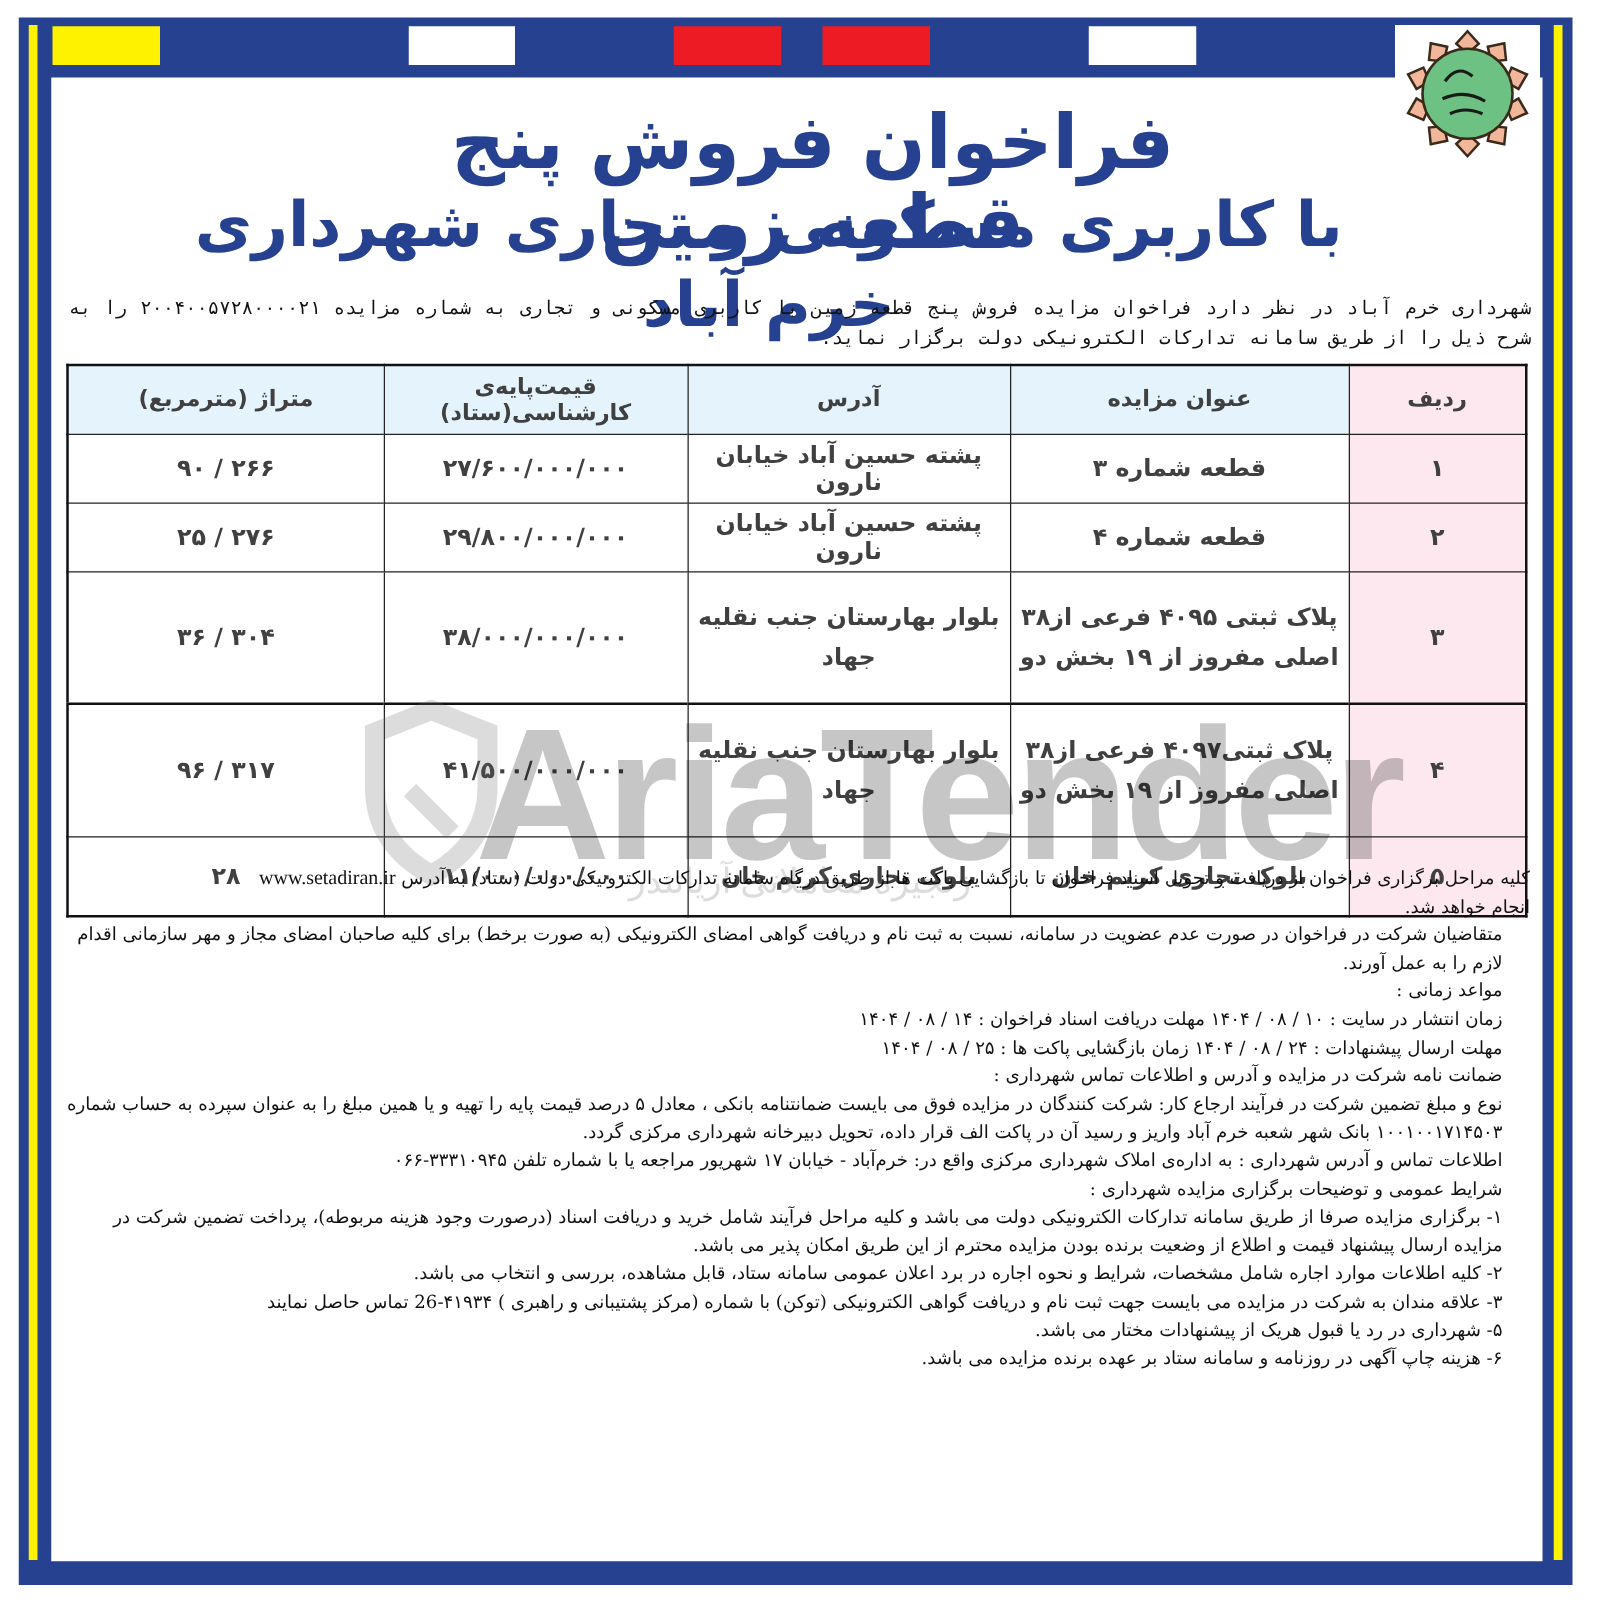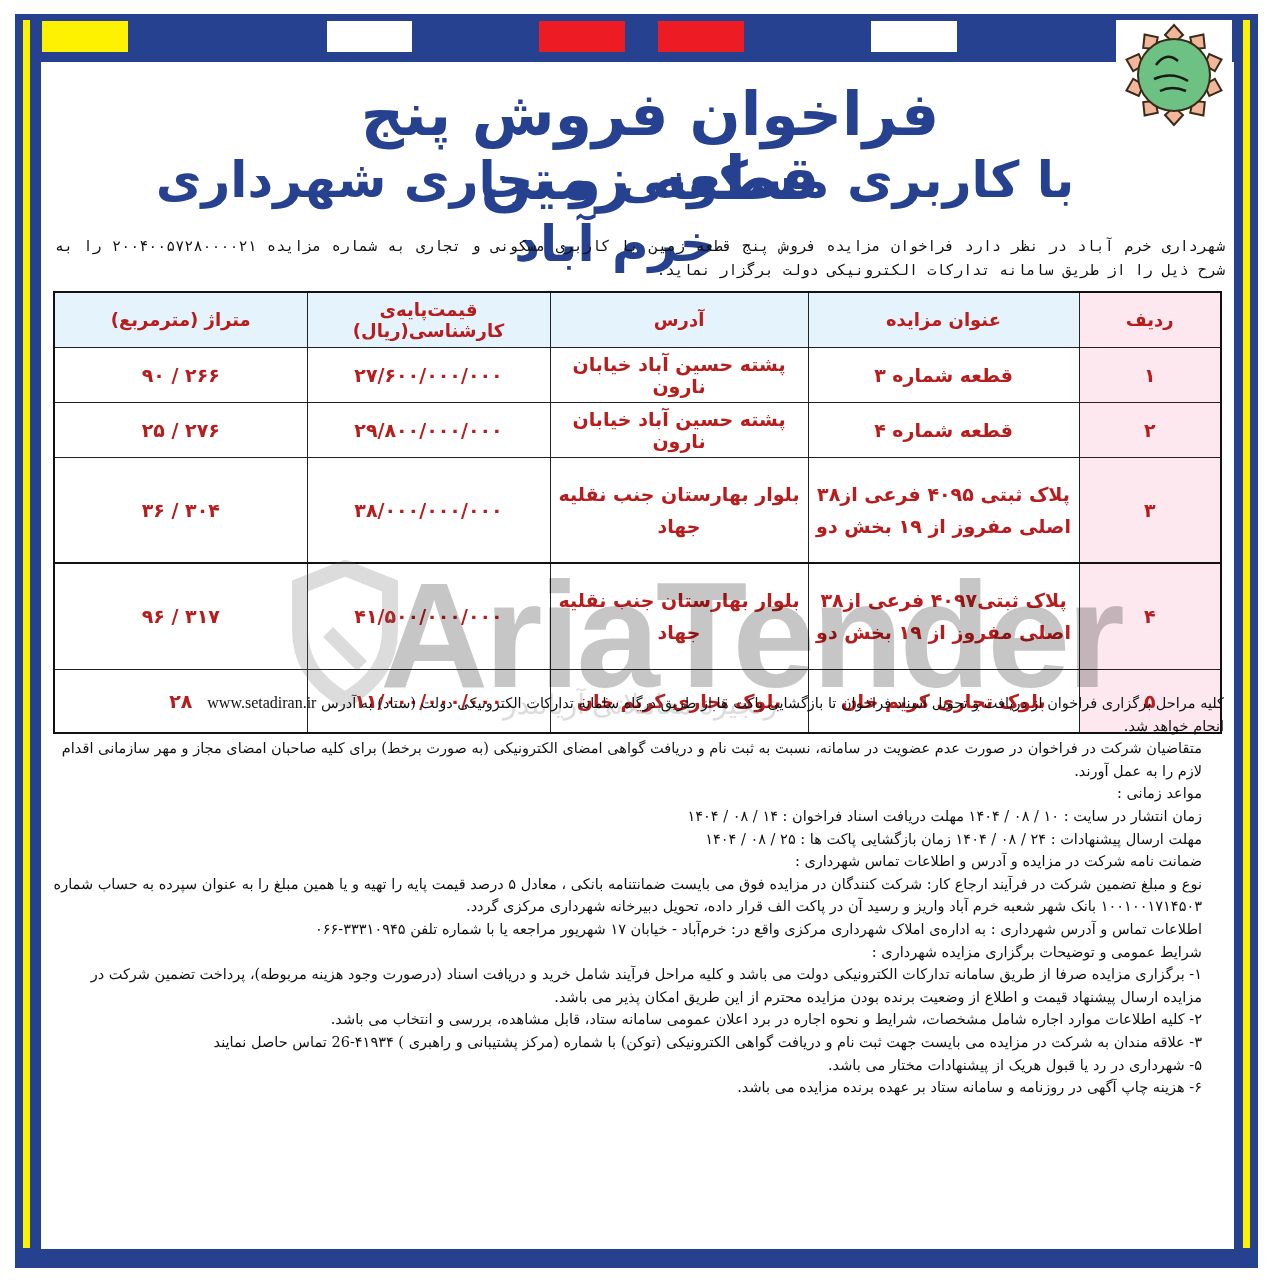--- a/index.html
+++ b/index.html
@@ -37,21 +37,21 @@
       position: absolute; left: 55px; top: 236px; width: 1170px; direction: rtl; text-align: justify;
       font-family: Liberation Mono, monospace; font-size: 15px; line-height: 24px; color: #111;
     }
 
     table.lots {
       position: absolute; left: 53px; top: 291px; width: 1167px; height: 433px;
       border-collapse: collapse; direction: rtl; table-layout: fixed;
     }
     table.lots th, table.lots td {
       border: 1px solid #222; text-align: center; vertical-align: middle;
-      font-weight: bold; font-size: 19px; color: #b91c1c; font-family: "DejaVu Sans", sans-serif;
+      font-weight: bold; font-size: 19px; color: #404040; font-family: "DejaVu Sans", sans-serif;
     }
     table.lots { border: 2px solid #111; }
     table.lots th { background: #e4f3fc; height: 55px; font-size: 18px; }
     table.lots th.col-row, table.lots td.col-row { background: #fce8ee; margin-left: 32px; }
     table.lots tr.thick-top td { border-top: 2px solid #111; }
     .r1 td, .r2 td { height: 55px; }
     .r3 td, .r4 td { height: 106px; line-height: 32px; }
     .r5 td { height: 64px; }
 
     .watermark {
@@ -121,21 +121,21 @@
     <col style="width:271px">
     <col style="width:258px">
     <col style="width:243px">
     <col style="width:253px">
   </colgroup>
   <thead>
     <tr>
       <th class="col-row">ردیف</th>
       <th>عنوان مزایده</th>
       <th>آدرس</th>
-      <th>قیمت‌پایه‌ی کارشناسی(ریال)</th>
+      <th>قیمت‌پایه‌ی کارشناسی(ستاد)</th>
       <th>متراژ (مترمربع)</th>
     </tr>
   </thead>
   <tbody>
     <tr class="r1">
       <td class="col-row">۱</td>
       <td>قطعه شماره ۳</td>
       <td>پشته حسین آباد خیابان نارون</td>
       <td>۲۷/۶۰۰/۰۰۰/۰۰۰</td>
       <td>۲۶۶ / ۹۰</td>

